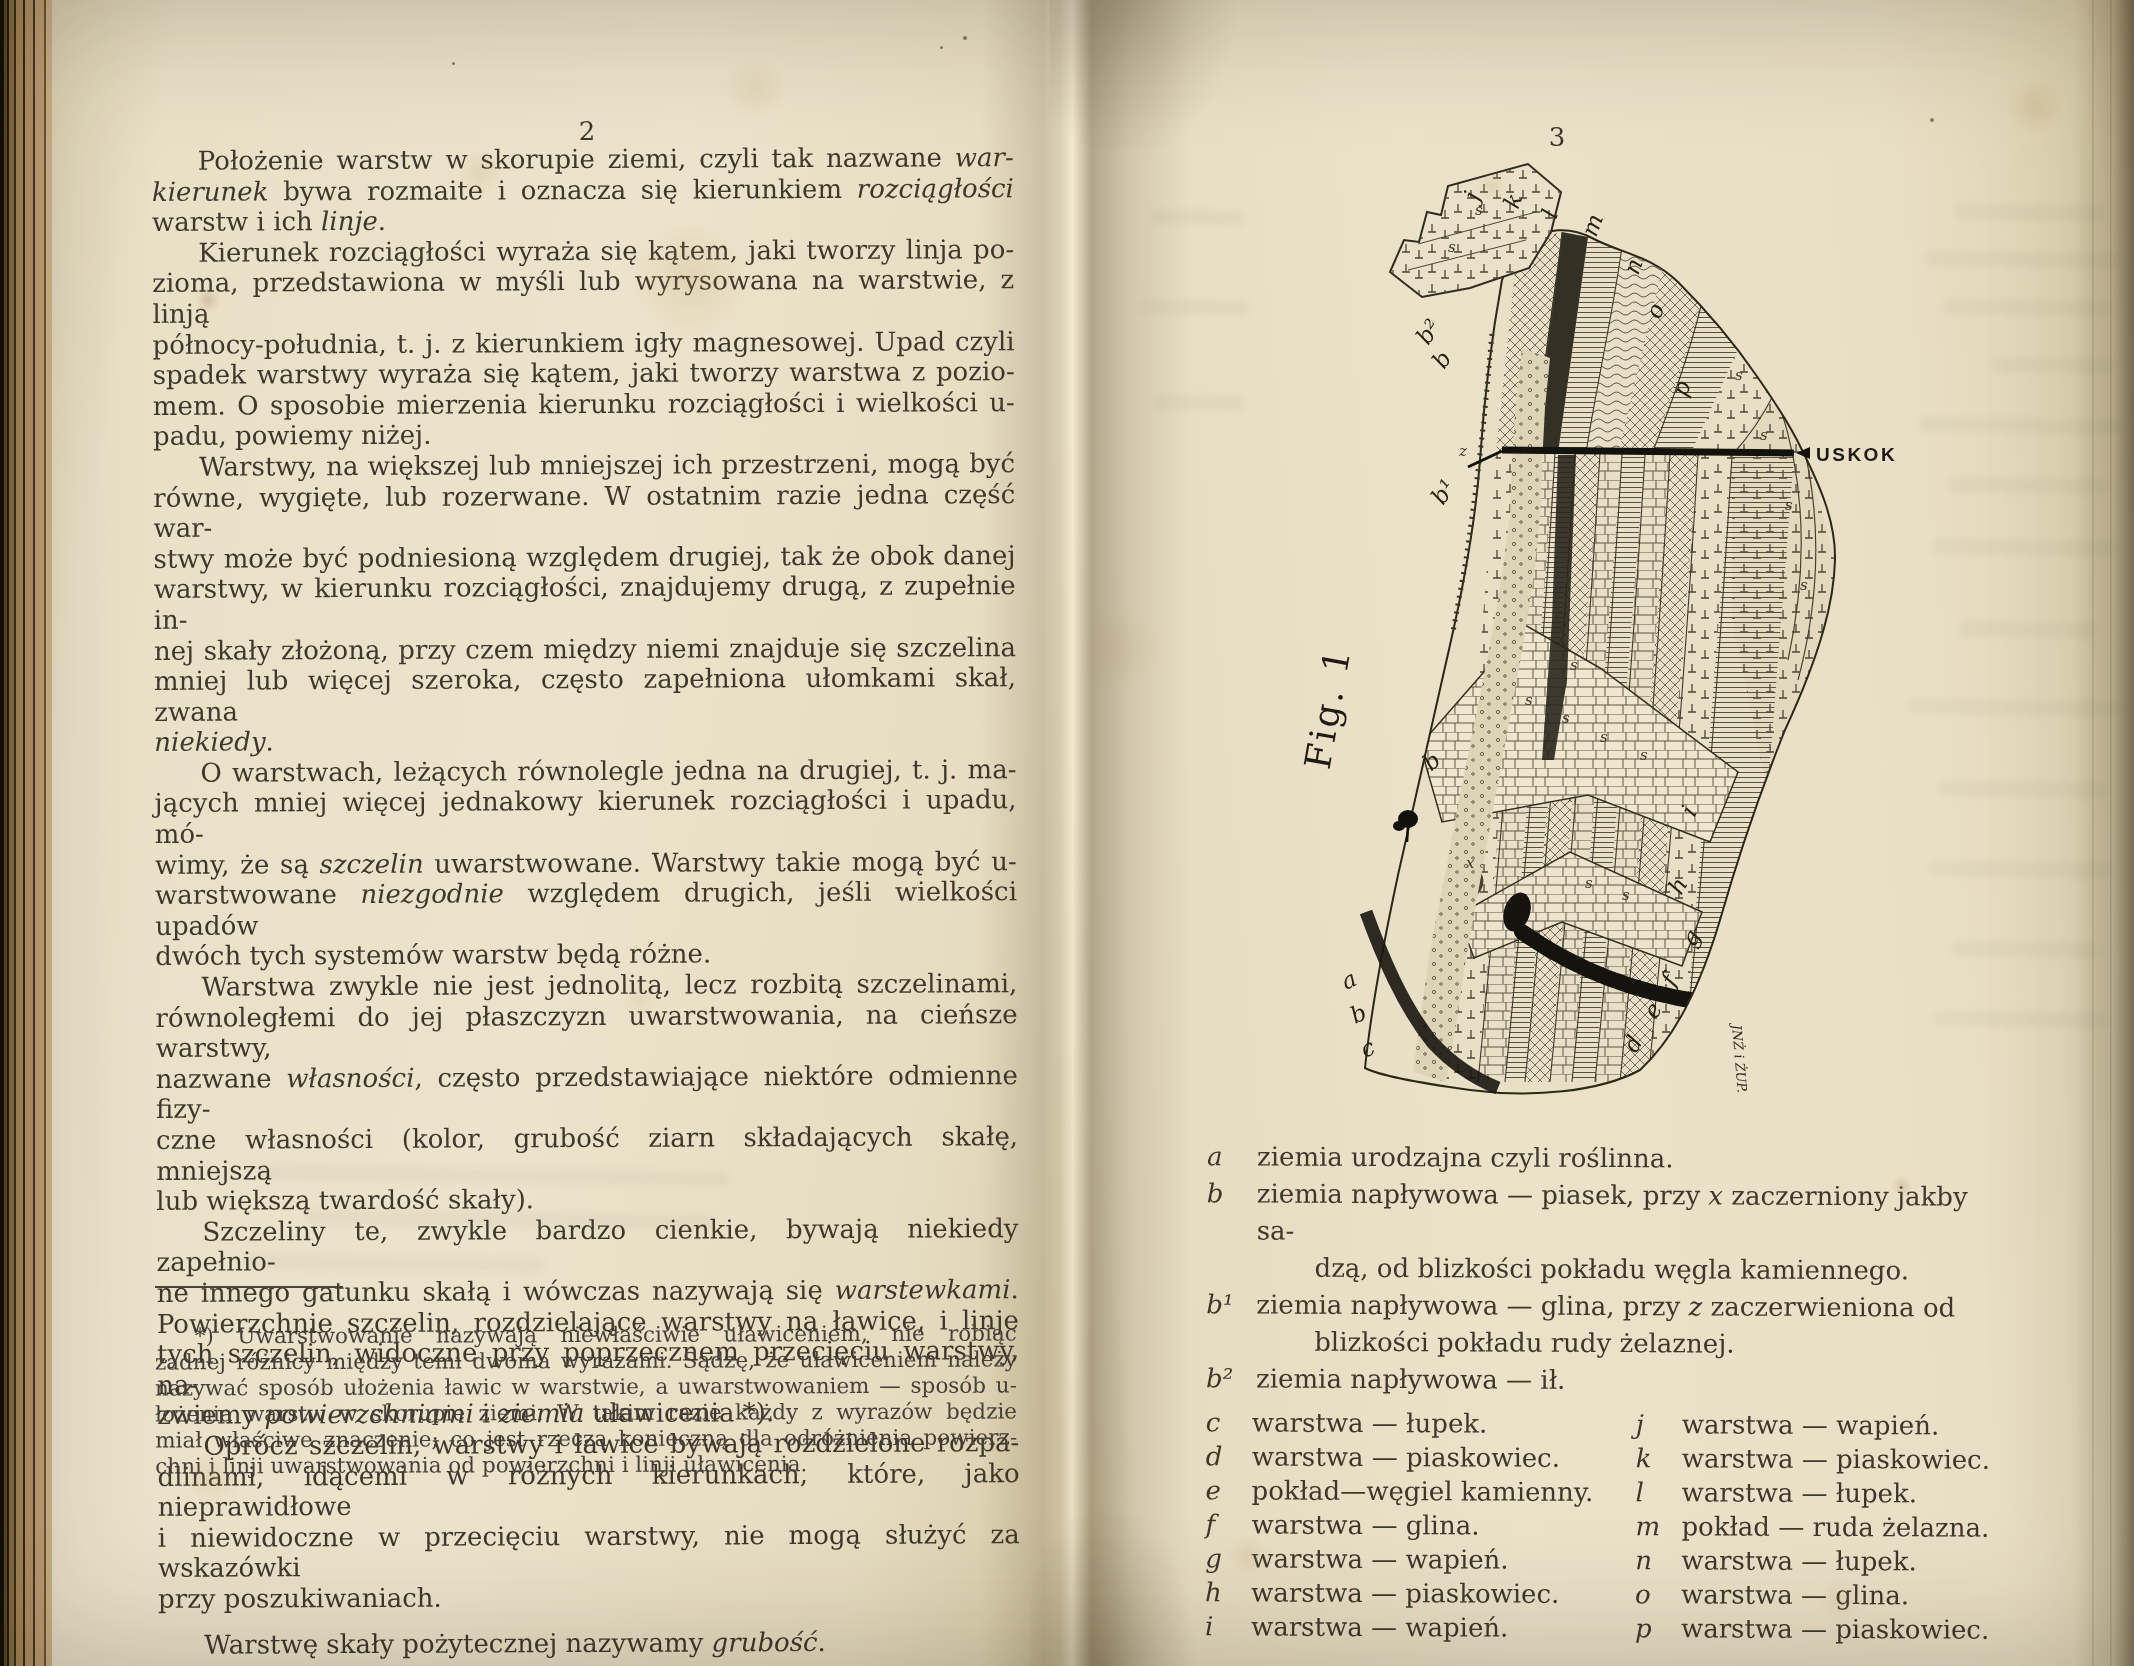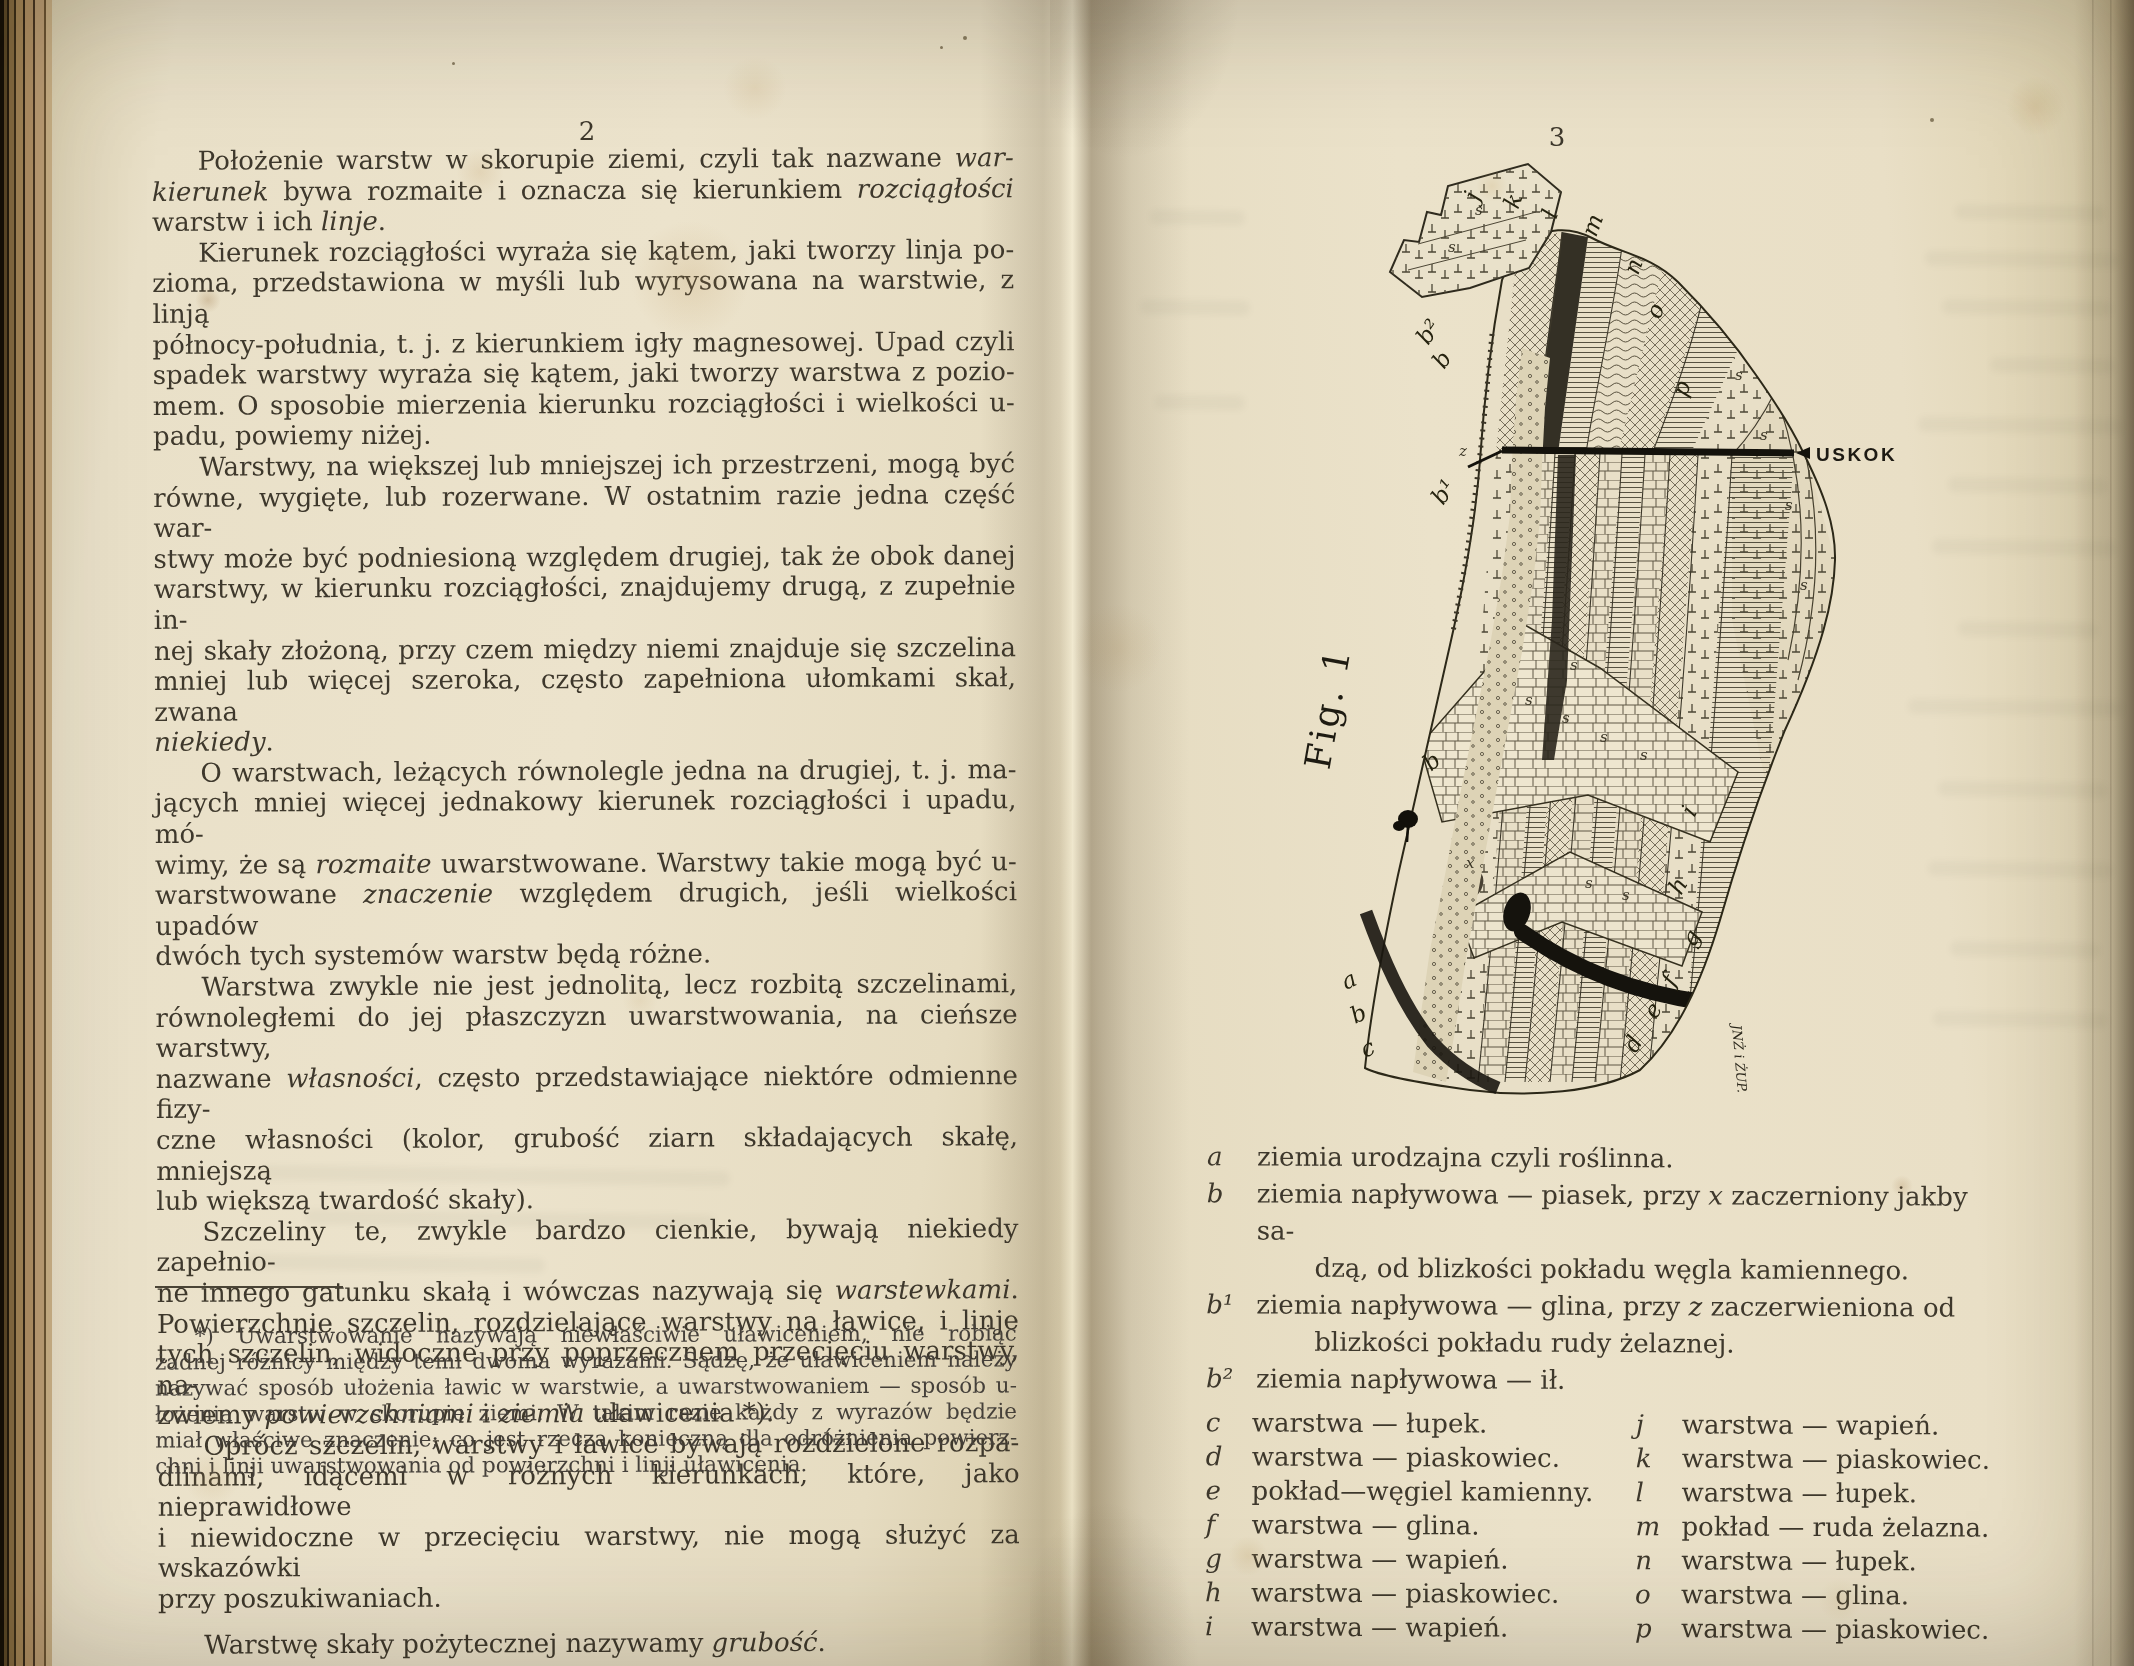--- a/index.html
+++ b/index.html
@@ -93,22 +93,22 @@
           <div class="pline">równe, wygięte, lub rozerwane.  W ostatnim razie jedna część war-</div>
           <div class="pline">stwy może być podniesioną względem drugiej, tak że obok danej</div>
           <div class="pline">warstwy, w kierunku rozciągłości, znajdujemy drugą, z zupełnie in-</div>
           <div class="pline">nej skały złożoną, przy czem między niemi znajduje się szczelina</div>
           <div class="pline">mniej lub więcej szeroka, często zapełniona ułomkami skał, zwana</div>
           <div class="pline last"><i>niekiedy</i>.</div>
         </div>
         <div class="para">
           <div class="pline first">O warstwach, leżących równolegle jedna na drugiej, t. j. ma-</div>
           <div class="pline">jących mniej więcej jednakowy kierunek rozciągłości i upadu, mó-</div>
-          <div class="pline">wimy, że są <i>rozmaite</i> uwarstwowane.  Warstwy takie mogą być u-</div>
-          <div class="pline">warstwowane <i>znaczenie</i> względem drugich, jeśli wielkości upadów</div>
+          <div class="pline">wimy, że są <i>szczelin</i> uwarstwowane.  Warstwy takie mogą być u-</div>
+          <div class="pline">warstwowane <i>niezgodnie</i> względem drugich, jeśli wielkości upadów</div>
           <div class="pline last">dwóch tych systemów warstw będą różne.</div>
         </div>
         <div class="para">
           <div class="pline first">Warstwa zwykle nie jest jednolitą, lecz rozbitą szczelinami,</div>
           <div class="pline">równoległemi do jej płaszczyzn uwarstwowania, na cieńsze warstwy,</div>
           <div class="pline">nazwane <i>własności</i>, często przedstawiające niektóre odmienne fizy-</div>
           <div class="pline">czne własności (kolor, grubość ziarn składających skałę, mniejszą</div>
           <div class="pline last">lub większą twardość skały).</div>
         </div>
         <div class="para">

